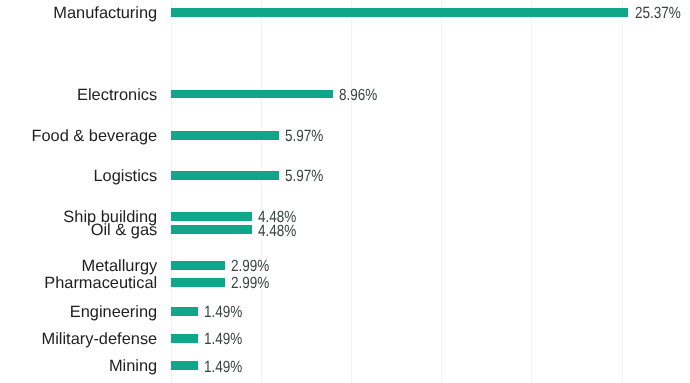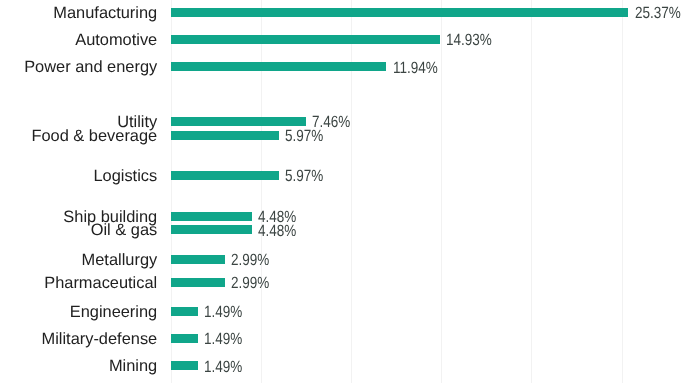--- a/index.html
+++ b/index.html
@@ -35,34 +35,24 @@
   <div class="grid" style="left: 260.96px; background: rgb(242, 242, 242);"></div>
   <div class="grid" style="left: 351.12px; background: rgb(242, 242, 242);"></div>
   <div class="grid" style="left: 441.28px; background: rgb(242, 242, 242);"></div>
   <div class="grid" style="left: 531.44px; background: rgb(242, 242, 242);"></div>
   <div class="grid" style="left: 621.6px; background: rgb(242, 242, 242);"></div>
   <div class="row" style="top:8.00px">
     <div class="cat" style="color: rgb(33, 33, 33);">Manufacturing</div>
     <div class="bar" style="width: 457.47px; left: 171px; background: rgb(16, 166, 138);"></div>
     <div class="val" style="left: 634.67px; color: rgb(60, 69, 67);">25.37%</div>
   </div>
-  <div class="row" style="top:35.18px">
-    <div class="cat" style="color: rgb(33, 33, 33);">Automotive</div>
-    <div class="bar" style="width: 269.22px; left: 171px; background: rgb(16, 166, 138);"></div>
-    <div class="val" style="left: 446.42px; color: rgb(60, 69, 67);">14.93%</div>
-  </div>
-  <div class="row" style="top:62.36px">
-    <div class="cat" style="color: rgb(33, 33, 33);">Power and energy</div>
-    <div class="bar" style="width: 215.3px; left: 171px; background: rgb(16, 166, 138);"></div>
-    <div class="val" style="left: 392.5px; color: rgb(60, 69, 67);">11.94%</div>
-  </div>
-  <div class="row" style="top:116.72px">
-    <div class="cat" style="color: rgb(33, 33, 33);">Utility</div>
-    <div class="bar" style="width: 134.52px; left: 171px; background: rgb(16, 166, 138);"></div>
-    <div class="val" style="left: 311.72px; color: rgb(60, 69, 67);">7.46%</div>
+  <div class="row" style="top:89.54px">
+    <div class="cat" style="color: rgb(33, 33, 33);">Electronics</div>
+    <div class="bar" style="width: 161.57px; left: 171px; background: rgb(16, 166, 138);"></div>
+    <div class="val" style="left: 338.77px; color: rgb(60, 69, 67);">8.96%</div>
   </div>
   <div class="row" style="top:131px">
     <div class="cat" style="color: rgb(33, 33, 33);">Food &amp; beverage</div>
     <div class="bar" style="width: 107.65px; left: 171px; background: rgb(16, 166, 138);"></div>
     <div class="val" style="left: 284.85px; color: rgb(60, 69, 67);">5.97%</div>
   </div>
   <div class="row" style="top:171.08px">
     <div class="cat" style="color: rgb(33, 33, 33);">Logistics</div>
     <div class="bar" style="width: 107.65px; left: 171px; background: rgb(16, 166, 138);"></div>
     <div class="val" style="left: 284.85px; color: rgb(60, 69, 67);">5.97%</div>
@@ -70,21 +60,21 @@
   <div class="row" style="top:212px">
     <div class="cat" style="color: rgb(33, 33, 33);">Ship building</div>
     <div class="bar" style="width: 80.78px; left: 171px; background: rgb(16, 166, 138);"></div>
     <div class="val" style="left: 257.98px; color: rgb(60, 69, 67);">4.48%</div>
   </div>
   <div class="row" style="top:225.44px">
     <div class="cat" style="color: rgb(33, 33, 33);">Oil &amp; gas</div>
     <div class="bar" style="width: 80.78px; left: 171px; background: rgb(16, 166, 138);"></div>
     <div class="val" style="left: 257.98px; color: rgb(60, 69, 67);">4.48%</div>
   </div>
-  <div class="row" style="top:255px">
+  <div class="row" style="top:261px">
     <div class="cat" style="color: rgb(33, 33, 33);">Metallurgy</div>
     <div class="bar" style="width: 53.92px; left: 171px; background: rgb(16, 166, 138);"></div>
     <div class="val" style="left: 231.12px; color: rgb(60, 69, 67);">2.99%</div>
   </div>
   <div class="row" style="top:278px">
     <div class="cat" style="color: rgb(33, 33, 33);">Pharmaceutical</div>
     <div class="bar" style="width: 53.92px; left: 171px; background: rgb(16, 166, 138);"></div>
     <div class="val" style="left: 231.12px; color: rgb(60, 69, 67);">2.99%</div>
   </div>
   <div class="row" style="top:306.98px">

